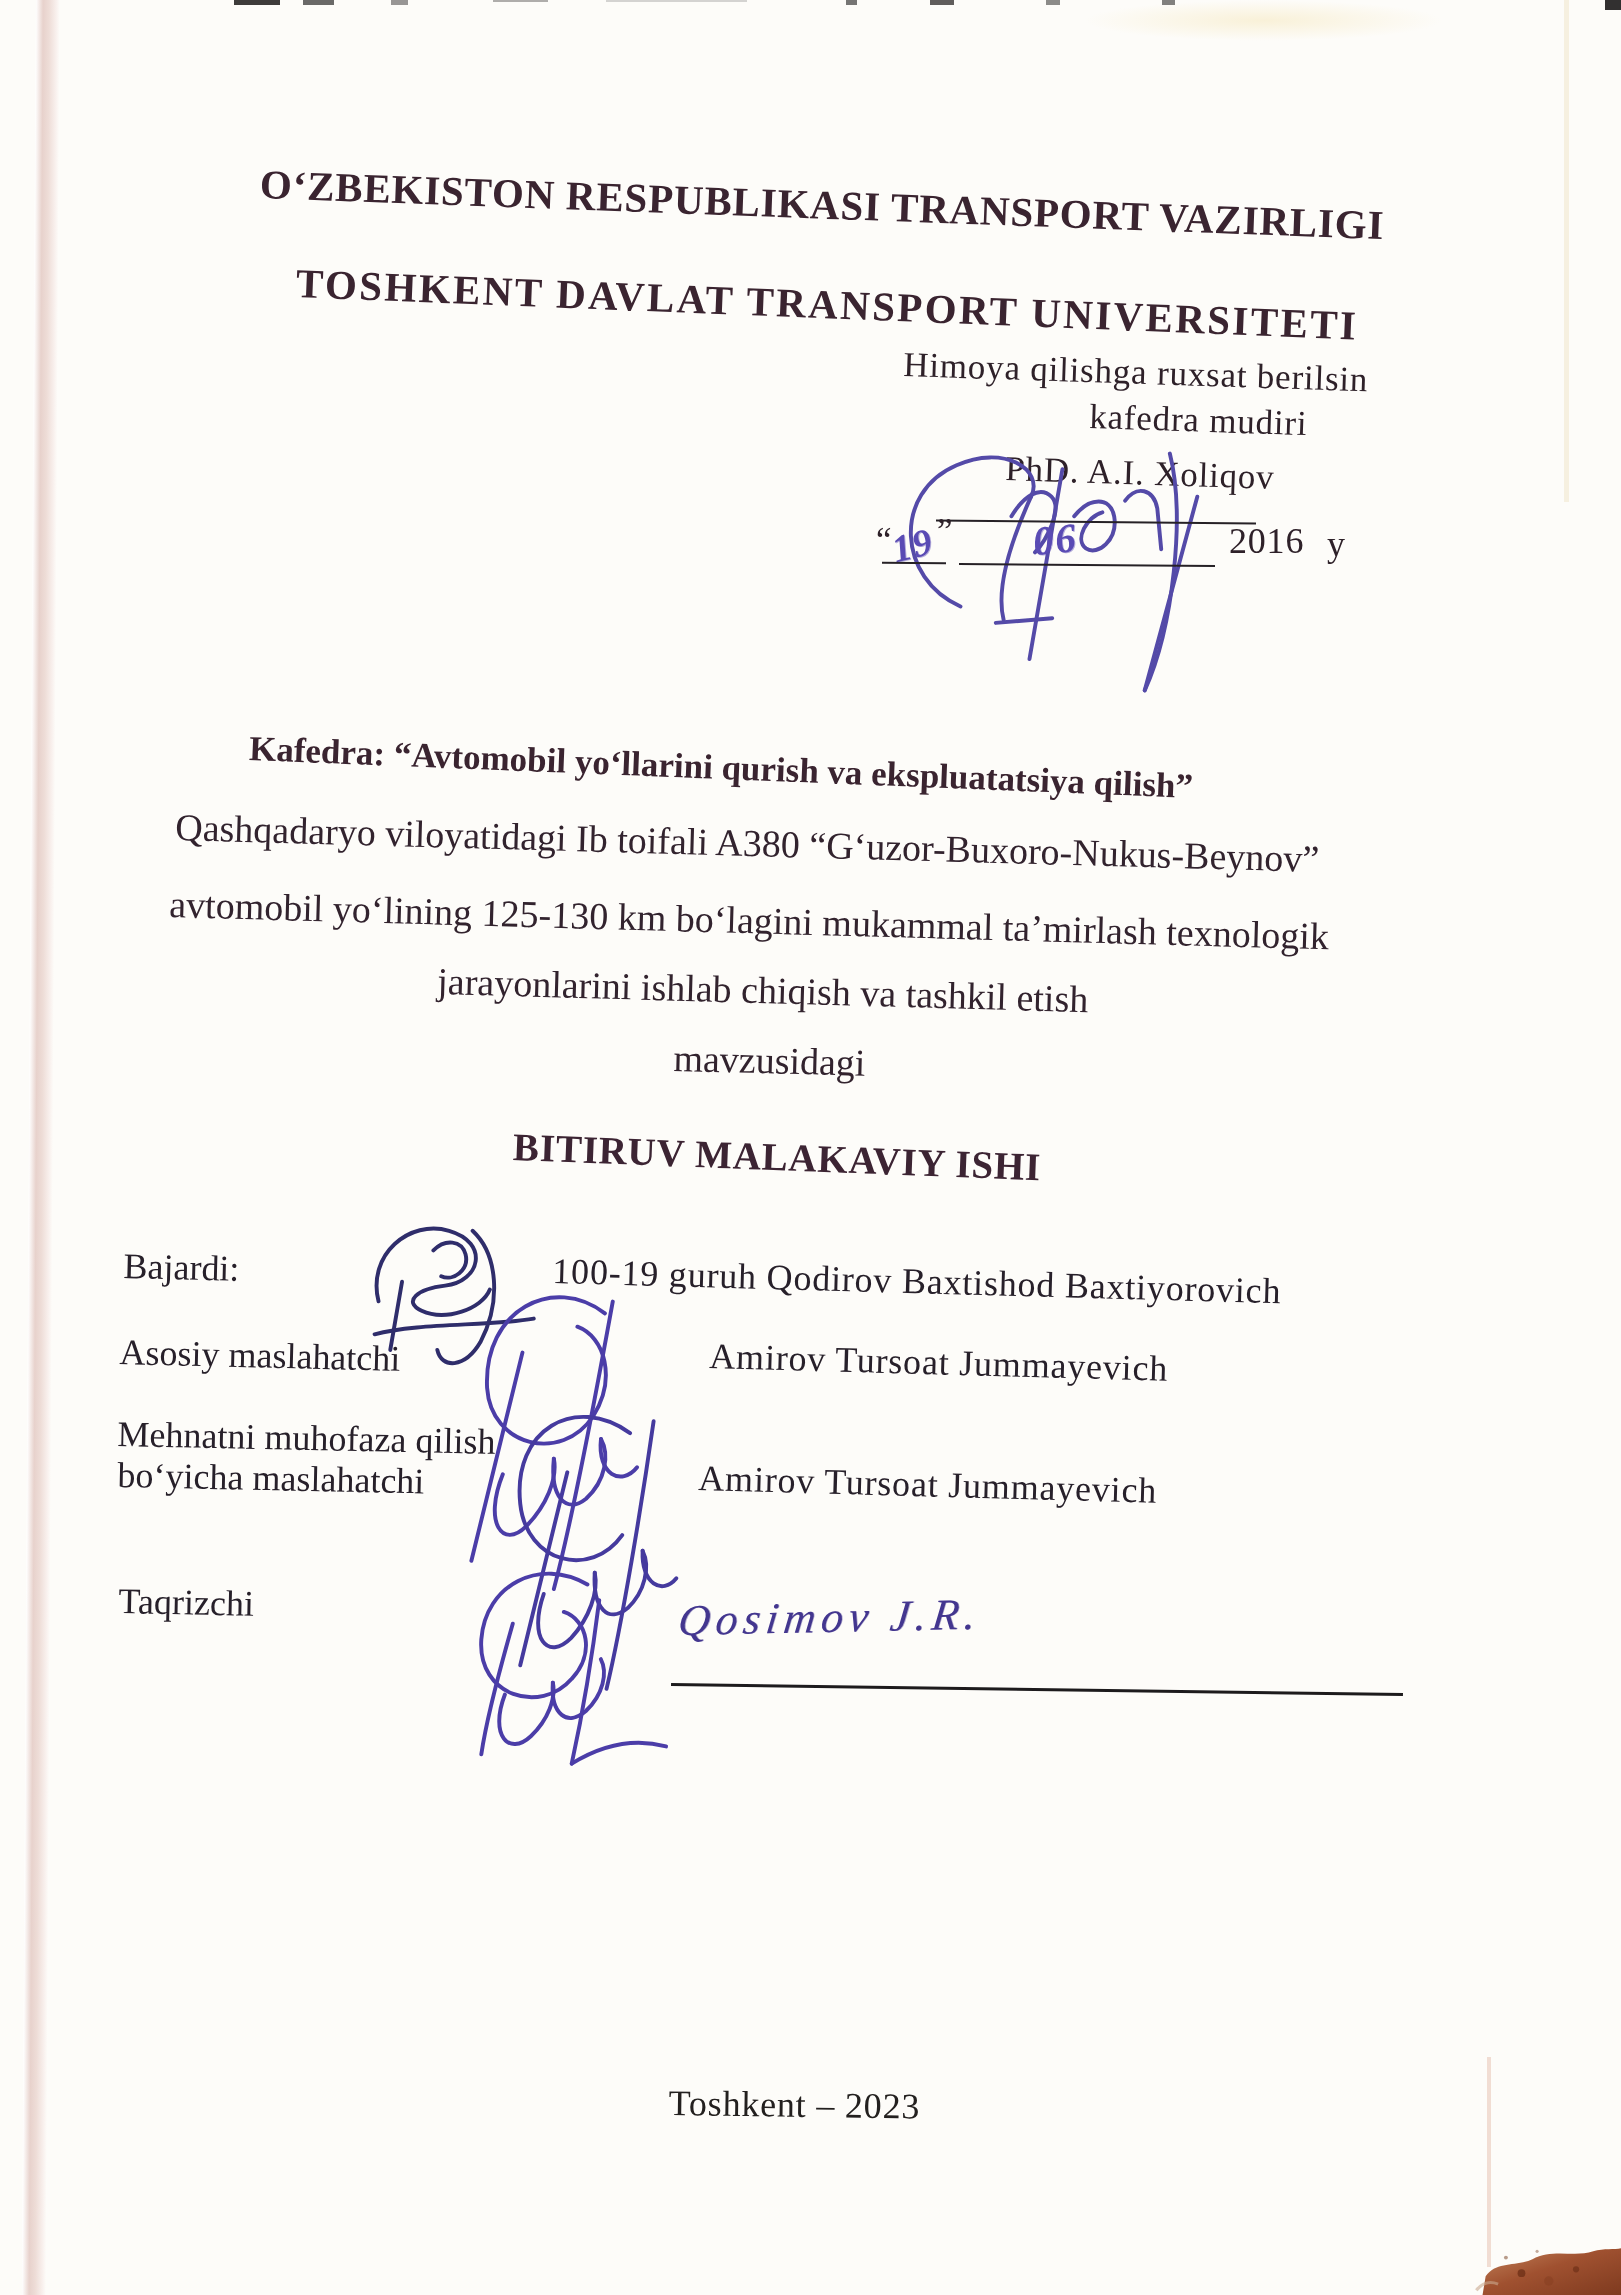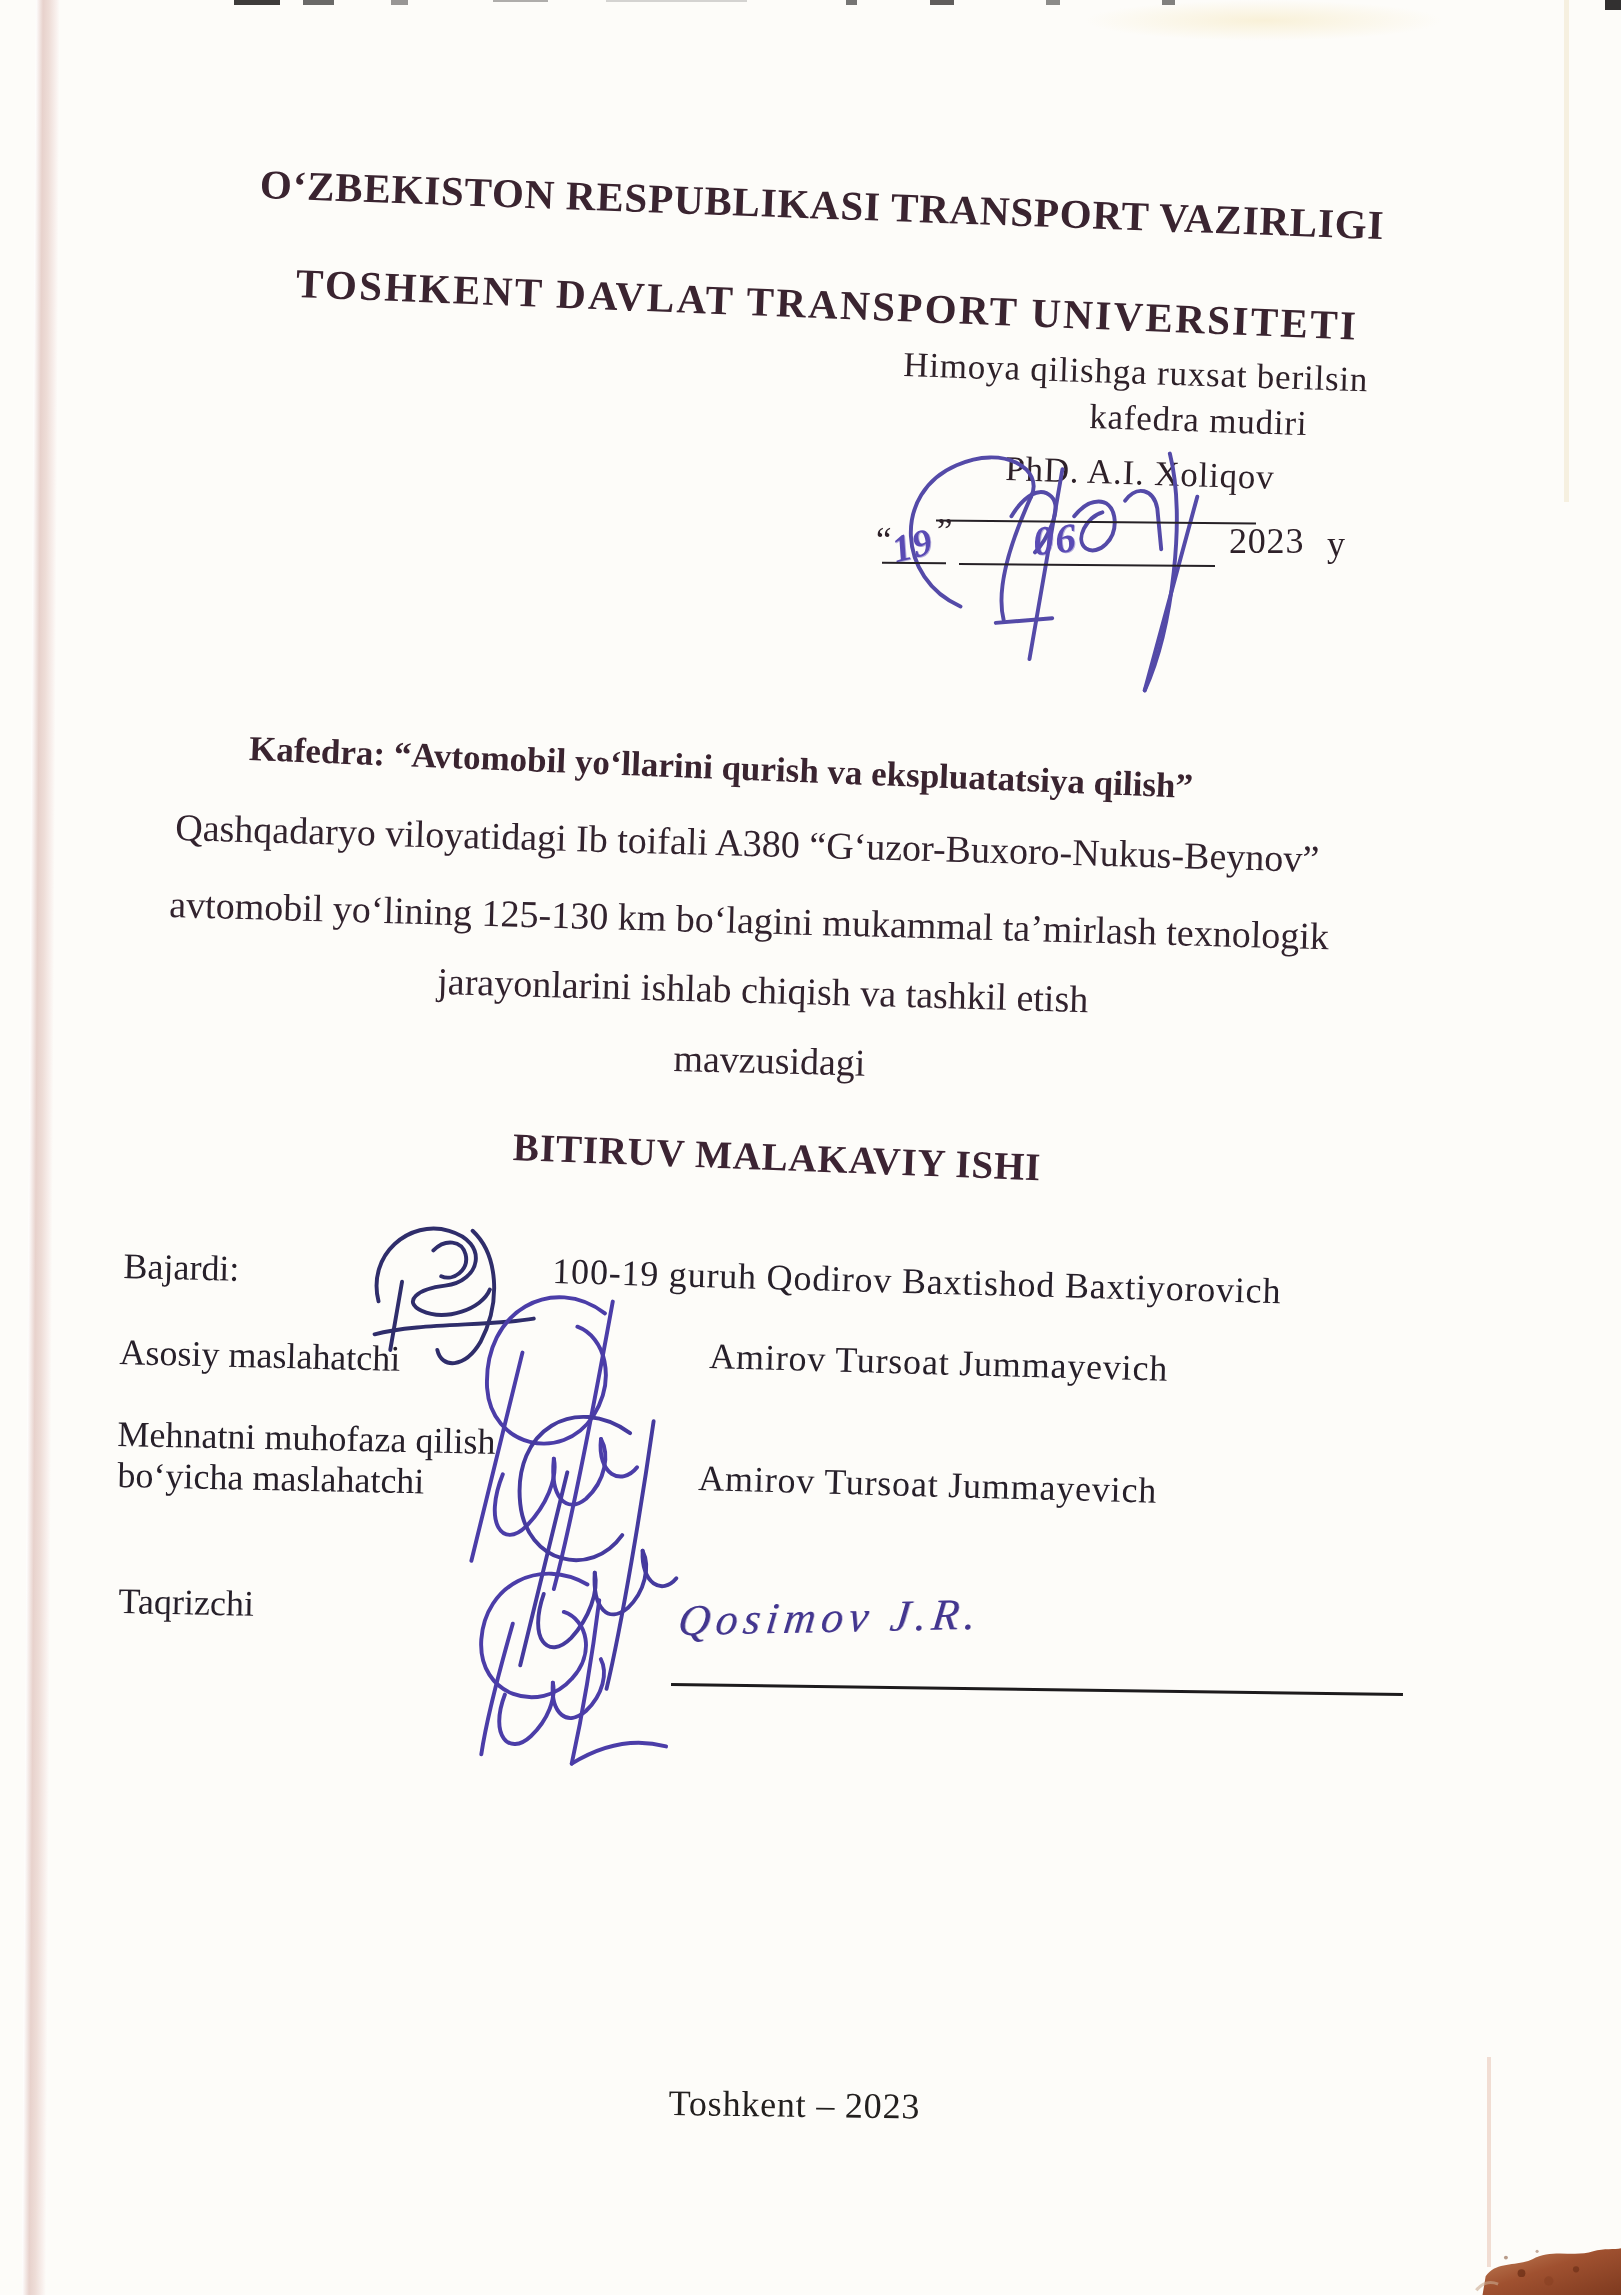--- a/index.html
+++ b/index.html
@@ -92,21 +92,21 @@
     </svg>
   </div>
 
   <div class="uline" style="left:936px;top:521px;width:320px;transform:rotate(.5deg);"></div>
   <div class="abs approval" style="left:876px;top:521px;">“</div>
   <div class="abs hand-digit" style="left:892px;top:523px;transform:rotate(-14deg);">19</div>
   <div class="abs approval" style="left:937px;top:512px;">”</div>
   <div class="uline" style="left:882px;top:562px;width:64px;transform:rotate(.6deg);"></div>
   <div class="uline" style="left:959px;top:564px;width:256px;transform:rotate(.4deg);"></div>
   <div class="abs hand-digit" style="left:1033px;top:515px;font-size:41px;transform:rotate(-6deg);">06</div>
-  <div class="abs approval" style="left:1229px;top:520px;font-size:36px;">2023</div>
+  <div class="abs approval" style="left:1229px;top:520px;font-size:36px;">2016</div>
   <div class="abs approval" style="left:1327px;top:523px;font-size:36px;">y</div>
 
   <div class="abs kafedra" style="left:250px;top:729px;transform:rotate(2.3deg);transform-origin:left top;">Kafedra: “Avtomobil yoʻllarini qurish va ekspluatatsiya qilish”</div>
 
   <div class="abs topic" style="left:176px;top:805px;transform:rotate(1.6deg);transform-origin:left top;">Qashqadaryo viloyatidagi Ib toifali  A380 “Gʻuzor-Buxoro-Nukus-Beynov”</div>
   <div class="abs topic" style="left:170px;top:882px;transform:rotate(1.6deg);transform-origin:left top;">avtomobil yoʻlining 125-130 km boʻlagini mukammal taʼmirlash texnologik</div>
   <div class="abs topic" style="left:438px;top:959px;transform:rotate(1.6deg);transform-origin:left top;">jarayonlarini ishlab chiqish va tashkil etish</div>
   <div class="abs topic" style="left:674px;top:1036px;transform:rotate(1.4deg);transform-origin:left top;">mavzusidagi</div>
 
   <div class="abs worktype" style="left:514px;top:1124px;transform:rotate(2.2deg);transform-origin:left top;">BITIRUV MALAKAVIY ISHI</div>

